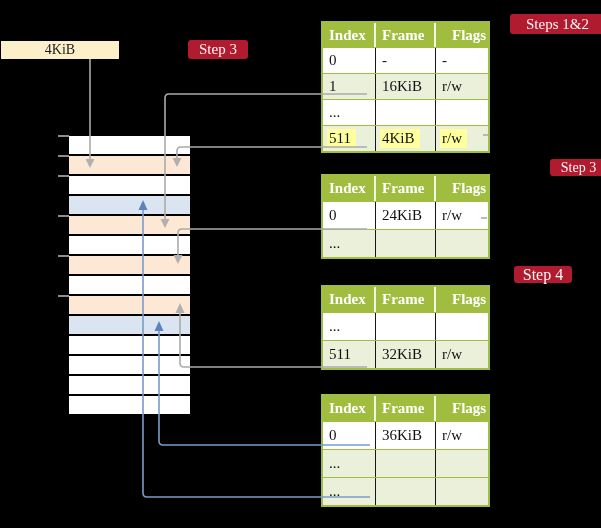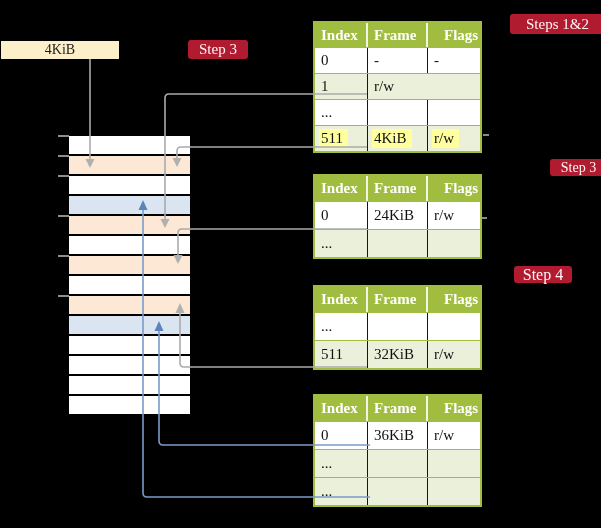--- a/index.html
+++ b/index.html
@@ -22,21 +22,21 @@
   #badge-step0{left:188px;top:40px;width:60px;height:19px;font-size:15px;}
   #badge-steps12{left:510px;top:14px;width:95px;height:20px;font-size:15px;border-radius:3px 0 0 3px;}
   #badge-step3{left:522px;top:159px;width:57px;height:17px;font-size:14px;margin-left:28px;}
   #badge-step4{left:514px;top:266px;width:58px;height:17px;font-size:16px;}
   
   #memory-stack{position:absolute;left:69px;top:136px;width:121px;z-index:1;}
   .mrow{height:18px;border-bottom:2px solid #000;background:#fff;}
   .tick{position:absolute;width:11px;height:2px;background:#8d8d8d;left:58px;z-index:2;}
   
   .ptable{
-    position:absolute;left:313px;width:169px;z-index:2;
+    position:absolute;left:321px;width:169px;z-index:2;
     border:2px solid #a1bd3f;background:#fff;box-sizing:border-box;
   }
   .thead{display:grid;grid-template-columns:53px 60px 52px;background:#a1bd3f;}
   .thead .hcell{
     box-sizing:border-box;color:#fff;font-weight:bold;font-size:15px;
     display:flex;align-items:center;padding-left:6px;
     border-right:2px solid #f2f5e3;
   }
   .thead .hcell:last-child{border-right:none;padding-left:16px;}
   .trow{display:grid;grid-template-columns:53px 60px 52px;border-top:1px solid #a1bd3f;}
@@ -111,20 +111,21 @@
       <div class="hcell">Frame</div>
       <div class="hcell">Flags</div>
     </div>
     <div class="trow">
       <div class="cell">0</div>
       <div class="cell">-</div>
       <div class="cell">-</div>
     </div>
     <div class="trow shaded">
       <div class="cell">1</div>
+      <div class="cell">16KiB</div>
       <div class="cell">r/w</div>
     </div>
     <div class="trow">
       <div class="cell">...</div>
       <div class="cell"></div>
       <div class="cell"></div>
     </div>
     <div class="trow shaded">
       <div class="cell">
           <span class="hl">511</span>

